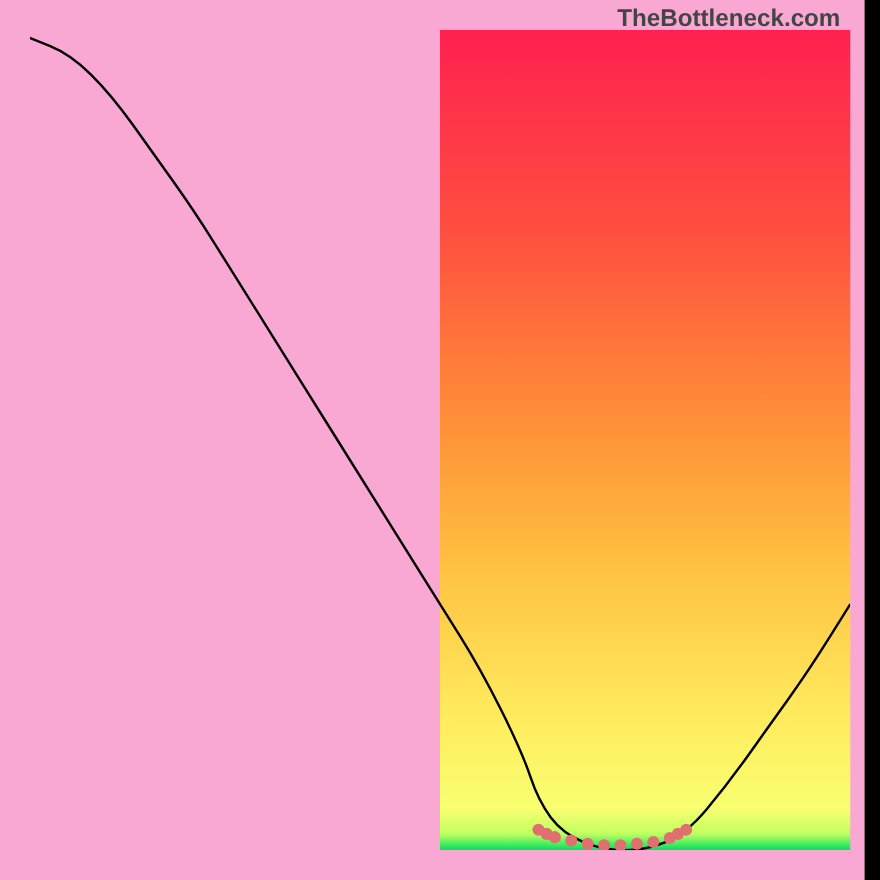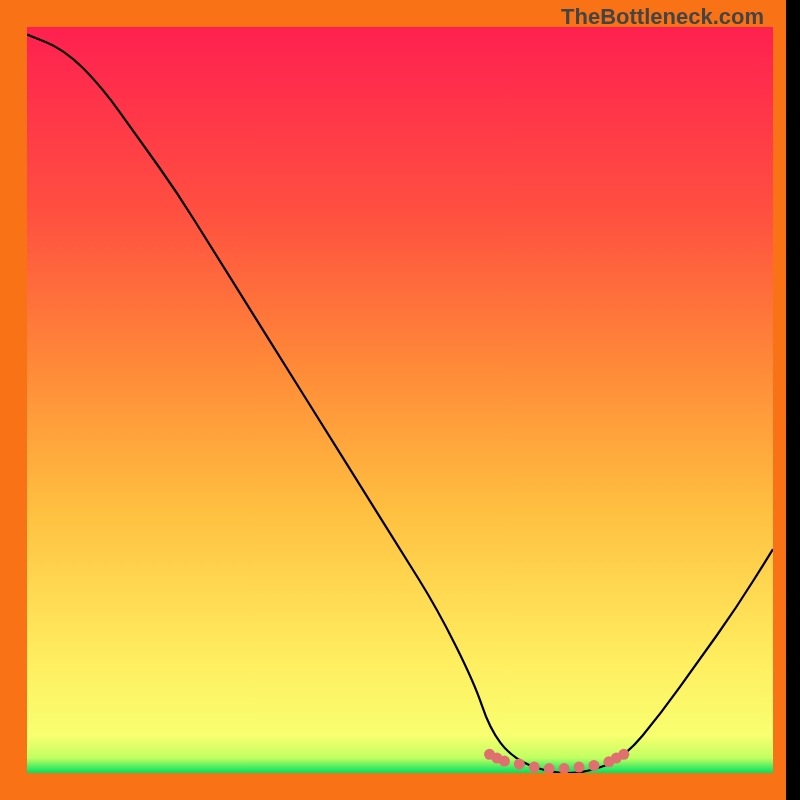--- a/index.html
+++ b/index.html
@@ -7,22 +7,23 @@
     padding: 0;
     background: #000;
     width: 800px;
     height: 800px;
     position: relative;
     font-family: Arial, sans-serif;
   }
   .container {
     width: 786px;
     height: 800px;
-    background: #f97316;
+    background: #f9a8d4;
     position: relative;
+    text-align: center;
   }
   .watermark {
     position: absolute;
     top: 4px;
     right: 22px;
     color: #444;
     font-size: 22px;
     font-weight: bold;
     z-index: 10;
   }

